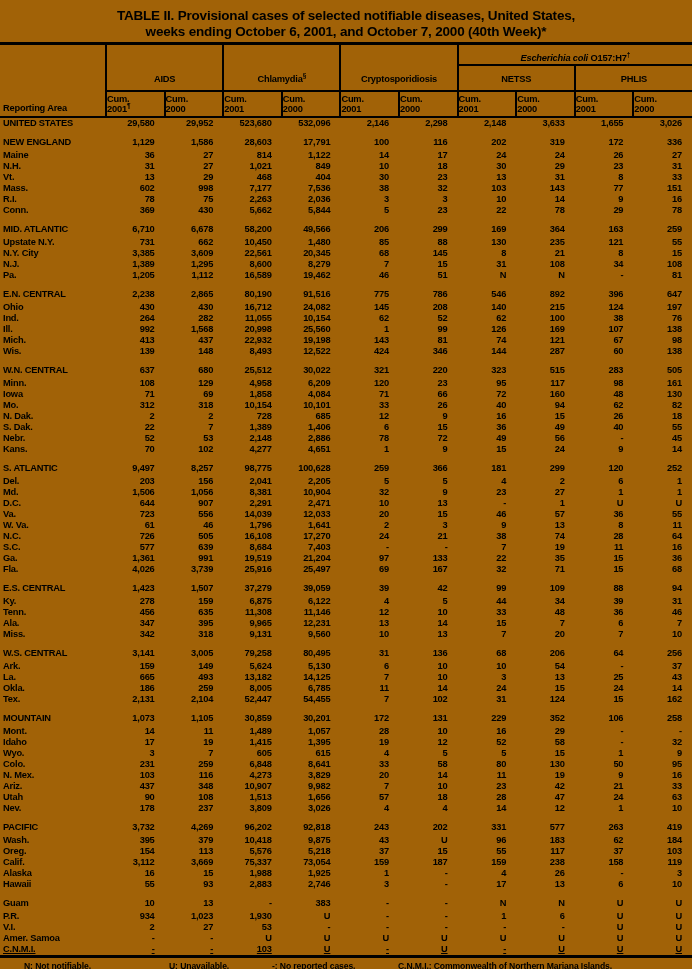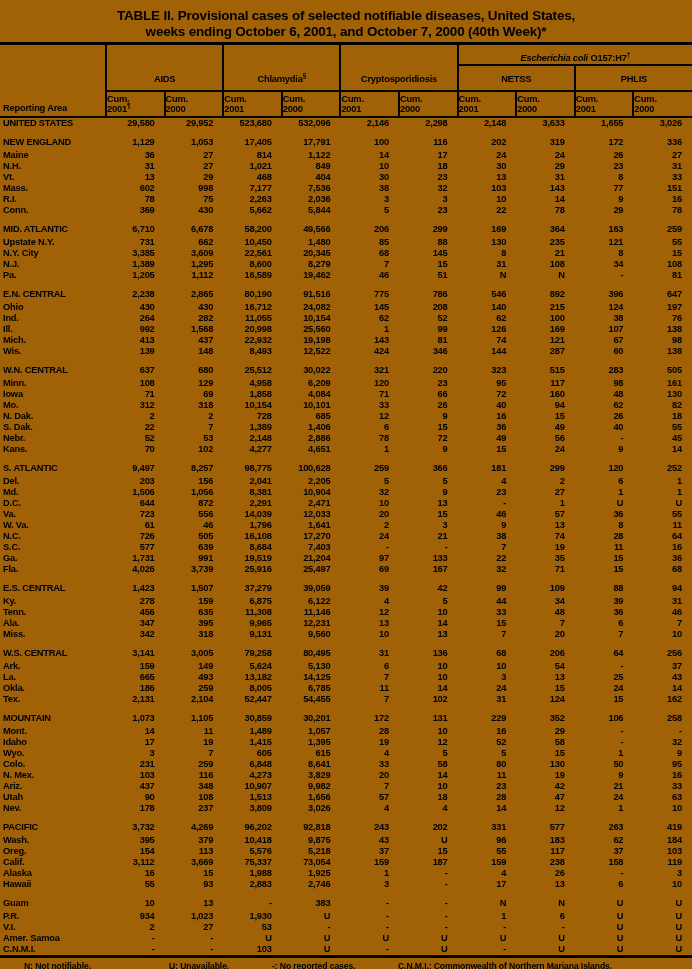--- a/index.html
+++ b/index.html
@@ -46,21 +46,21 @@
   sup.sup { font-size: 6.5px; vertical-align: super; line-height: 0; }
   .ital { font-style: italic; }
 
   tbody td {
     font-size: 9.3px; font-weight: bold; letter-spacing: -0.2px;
     padding: 0 10px 0 0; text-align: right;
     height: 11px; line-height: 11px; white-space: nowrap; overflow: hidden;
   }
   tbody td.area { text-align: left; padding: 0 0 0 3px; }
   tbody tr.gap td { padding-top: 5px; height: 16px; }
-  tbody tr.last td { border-bottom: 3px solid #000; }
+  tbody tr.last td { border-bottom: 3px solid #000; text-decoration: underline; }
 
   .footnotes { margin-top: 3px; font-weight: bold; letter-spacing: -0.1px; }
   .legend { font-size: 8.6px; line-height: 10px; padding-left: 2px; display: flex; }
   .legend span { display: inline-block; }
   .legend .w1 { width: 101px; padding-left: 22px; }
   .legend .w2 { width: 103px; padding-left: 44px; }
   .legend .w3 { width: 126px; }
   .note {
     font-size: 8.6px; line-height: 9.8px; position: relative;
     padding-left: 14px; margin-top: 0.5px;
@@ -159,22 +159,22 @@
           <td>2,146</td>
           <td>2,298</td>
           <td>2,148</td>
           <td>3,633</td>
           <td>1,655</td>
           <td>3,026</td>
         </tr>
         <tr class="gap">
           <td class="area">NEW ENGLAND</td>
           <td>1,129</td>
-          <td>1,053</td>
-          <td>17,405</td>
+          <td>1,586</td>
+          <td>28,603</td>
           <td>17,791</td>
           <td>100</td>
           <td>116</td>
           <td>202</td>
           <td>319</td>
           <td>172</td>
           <td>336</td>
         </tr>
         <tr>
           <td class="area">Maine</td>
@@ -536,21 +536,21 @@
           <td>32</td>
           <td>9</td>
           <td>23</td>
           <td>27</td>
           <td>1</td>
           <td>1</td>
         </tr>
         <tr>
           <td class="area">D.C.</td>
           <td>644</td>
-          <td>872</td>
+          <td>907</td>
           <td>2,291</td>
           <td>2,471</td>
           <td>10</td>
           <td>13</td>
           <td>-</td>
           <td>1</td>
           <td>U</td>
           <td>U</td>
         </tr>
         <tr>
@@ -600,21 +600,21 @@
           <td>7,403</td>
           <td>-</td>
           <td>-</td>
           <td>7</td>
           <td>19</td>
           <td>11</td>
           <td>16</td>
         </tr>
         <tr>
           <td class="area">Ga.</td>
-          <td>1,731</td>
+          <td>1,361</td>
           <td>991</td>
           <td>19,519</td>
           <td>21,204</td>
           <td>97</td>
           <td>133</td>
           <td>22</td>
           <td>35</td>
           <td>15</td>
           <td>36</td>
         </tr>

